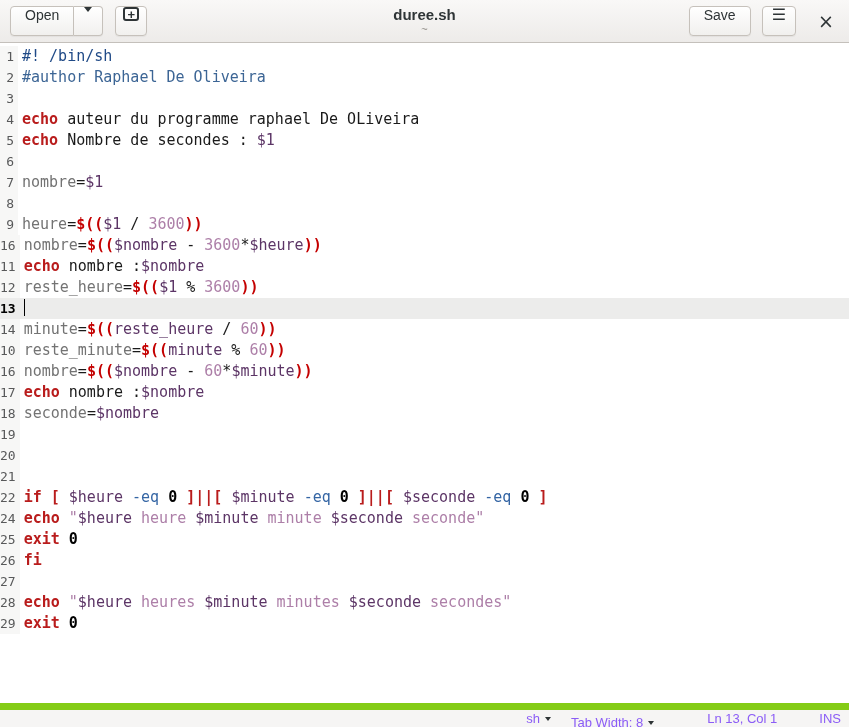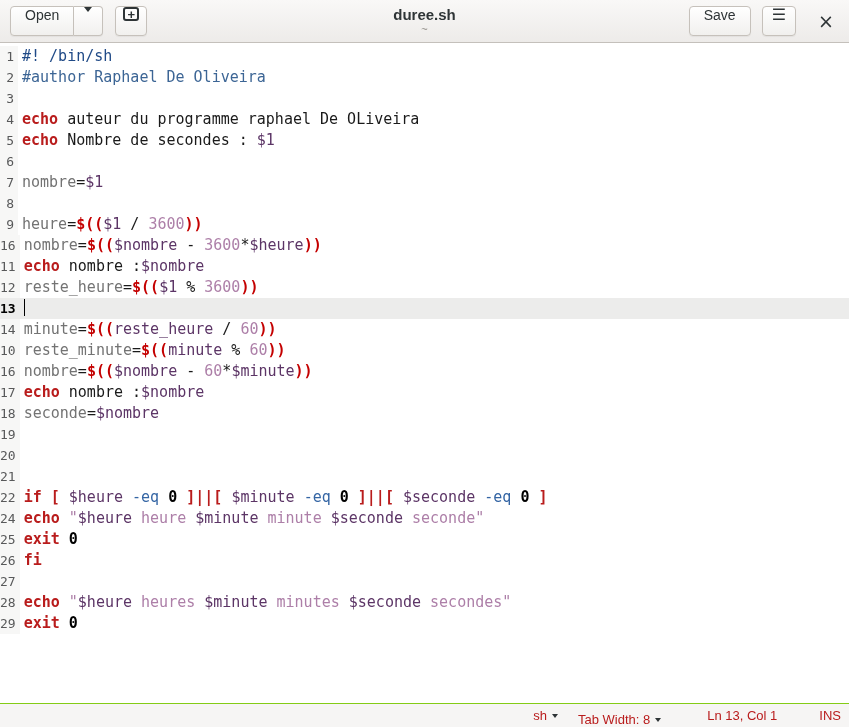--- a/index.html
+++ b/index.html
@@ -79,30 +79,30 @@
   .op  { color:#c40000; font-weight:bold; }
   .num { color:#ad7fa8; }
   .str { color:#ad7fa8; }
   .opt { color:#3465a4; }
   .z   { color:#000000; font-weight:bold; }
   .pl  { color:#1a1a1a; }
 
   
   .statusbar{
     position:absolute; left:0; right:0; bottom:0; height:24px;
-    background:#f6f5f4; border-top:1px solid #84cc16;
+    background:#f6f5f4; border-top:7px solid #84cc16;
     display:flex; align-items:center; justify-content:flex-end;
-    font-size:13px; color:#b91c1c; padding-right:8px;
+    font-size:13px; color:#8b5cf6; padding-right:8px;
   }
   .status-item{ display:inline-flex; align-items:center; gap:5px; }
   .status-item .caret-down{ border-top-width:4px; border-left-width:3.5px;
                             border-right-width:3.5px; }
   .sb-lang{ margin-right:20px; cursor:pointer; }
   .sb-tab{ margin-right:46px; cursor:pointer;margin-top:8px; }
-  .sb-pos{ margin-right:42px; }
+  .sb-pos{ margin-right:42px;margin-left:7px; }
   .sb-ins{ }
 </style>
 </head>
 <body>
 
 <div class="headerbar">
   <div class="linked">
     <div class="btn">
       <span>Open</span>
     </div>

